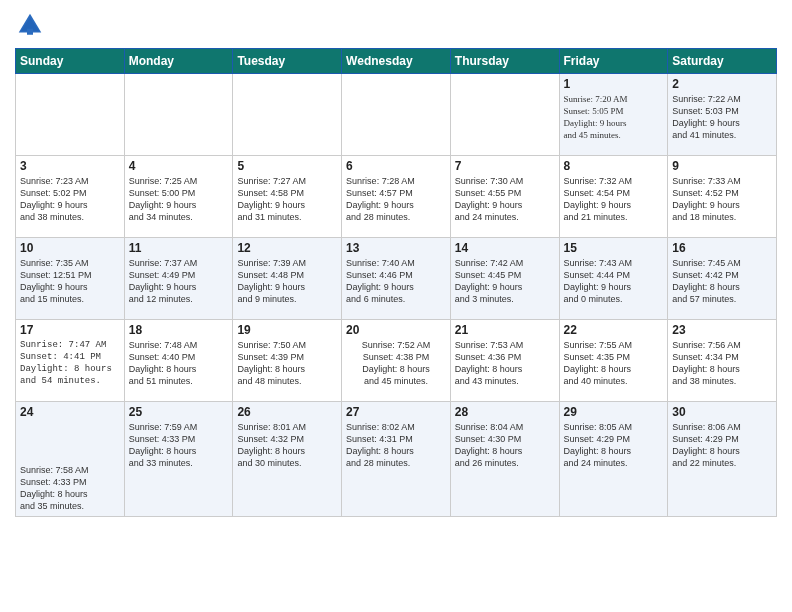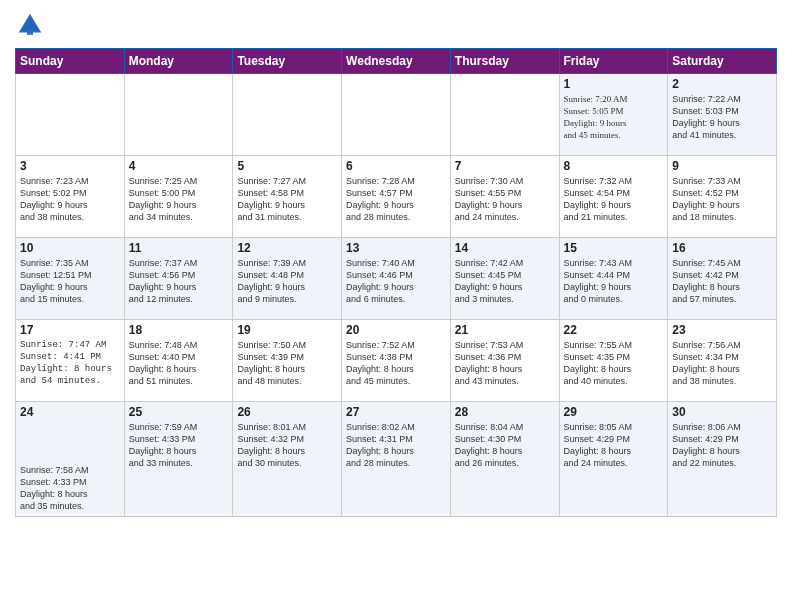--- a/index.html
+++ b/index.html
@@ -48,21 +48,21 @@
     .location {
       font-size: 14px;
       color: #444;
     }
     .calendar {
       width: 100%;
       border-collapse: collapse;
       table-layout: fixed;
     }
     .calendar thead tr th {
-      background: #701a75;
+      background: #0f766e;
       color: #fff;
       font-size: 12px;
       font-weight: bold;
       padding: 5px 4px;
       text-align: left;
       border: 1px solid #1a5aaf;
     }
     .calendar tbody tr td {
       border: 1px solid #ccc;
       vertical-align: top;
@@ -207,21 +207,21 @@
           <td>
             <span class="day-number">10</span>
             <div class="day-info" style="white-space: pre-line;">Sunrise: 7:35 AM
 Sunset: 12:51 PM
 Daylight: 9 hours
 and 15 minutes.</div>
           </td>
           <td>
             <span class="day-number">11</span>
             <div class="day-info" style="white-space: pre-line;">Sunrise: 7:37 AM
-Sunset: 4:56 PM
+Sunset: 4:49 PM
 Daylight: 9 hours
 and 12 minutes.</div>
           </td>
           <td>
             <span class="day-number">12</span>
             <div class="day-info" style="white-space: pre-line;">Sunrise: 7:39 AM
 Sunset: 4:48 PM
 Daylight: 9 hours
 and 9 minutes.</div>
           </td>
@@ -271,21 +271,21 @@
           </td>
           <td>
             <span class="day-number">19</span>
             <div class="day-info" style="white-space: pre-line;">Sunrise: 7:50 AM
 Sunset: 4:39 PM
 Daylight: 8 hours
 and 48 minutes.</div>
           </td>
           <td>
             <span class="day-number">20</span>
-            <div class="day-info" style="white-space: pre-line;">Sunrise: 7:52 AM
+            <div class="day-info" style="white-space: pre-line; text-align: center;">Sunrise: 7:52 AM
 Sunset: 4:38 PM
 Daylight: 8 hours
 and 45 minutes.</div>
           </td>
           <td>
             <span class="day-number">21</span>
             <div class="day-info" style="white-space: pre-line;">Sunrise: 7:53 AM
 Sunset: 4:36 PM
 Daylight: 8 hours
 and 43 minutes.</div>

